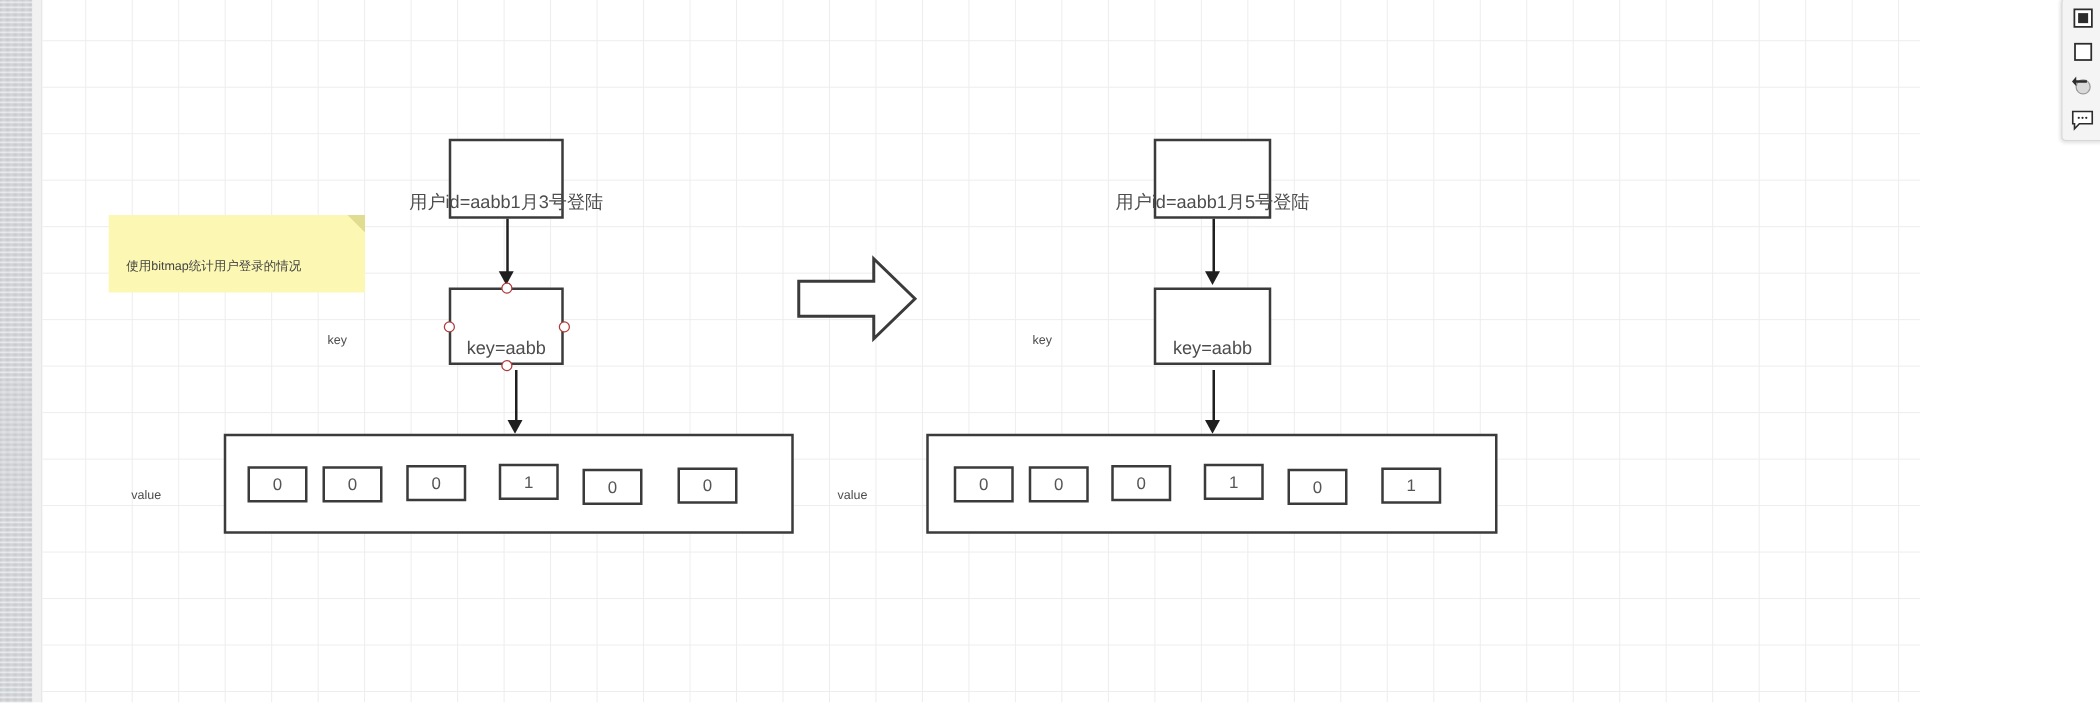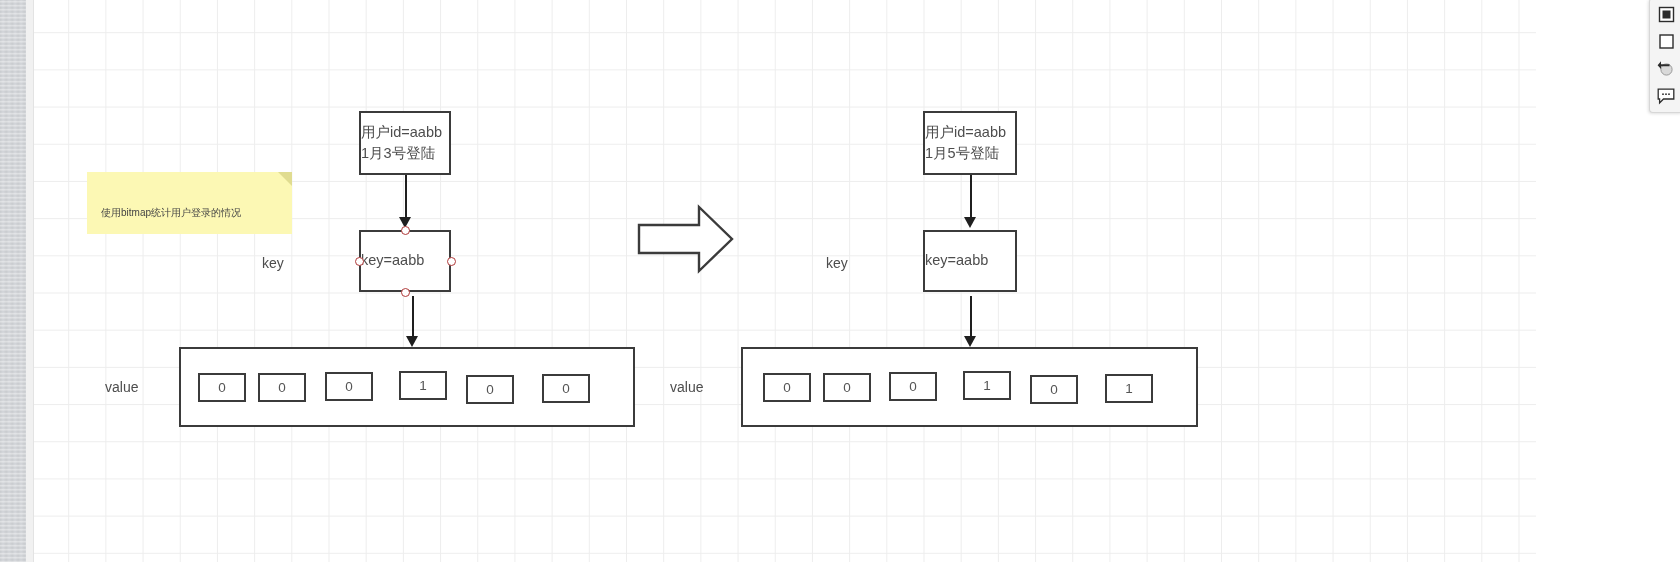--- a/index.html
+++ b/index.html
@@ -56,22 +56,21 @@
     background: #ffffff;
   }
 
   
   .node {
     position: absolute;
     box-sizing: border-box;
     background: #ffffff;
     border: 2px solid #3b3b3b;
     display: flex;
-    flex-direction: column;
-    align-items: flex-start;
+    align-items: flex-end;
     justify-content: center;
     color: #4d4d4d;
     font-size: 14.5px;
     line-height: 1.45;
     white-space: nowrap;
   }
   .node .ln { display: block; }
 
   .container-box {
     position: absolute;
@@ -87,23 +86,24 @@
     border: 2px solid #3b3b3b;
     display: flex;
     align-items: center;
     justify-content: center;
     font-size: 13.5px;
     color: #555555;
   }
 
   .side-label {
     position: absolute;
-    font-size: 14px;
+    font-size: 10px;
     color: #4d4d4d;
     white-space: nowrap;
+    margin-top: 12px;
   }
 
   .conn {
     position: absolute;
     width: 0;
     border-left: 2px solid #1f1f1f;
   }
   .arrowhead {
     position: absolute;
     width: 0; height: 0;

